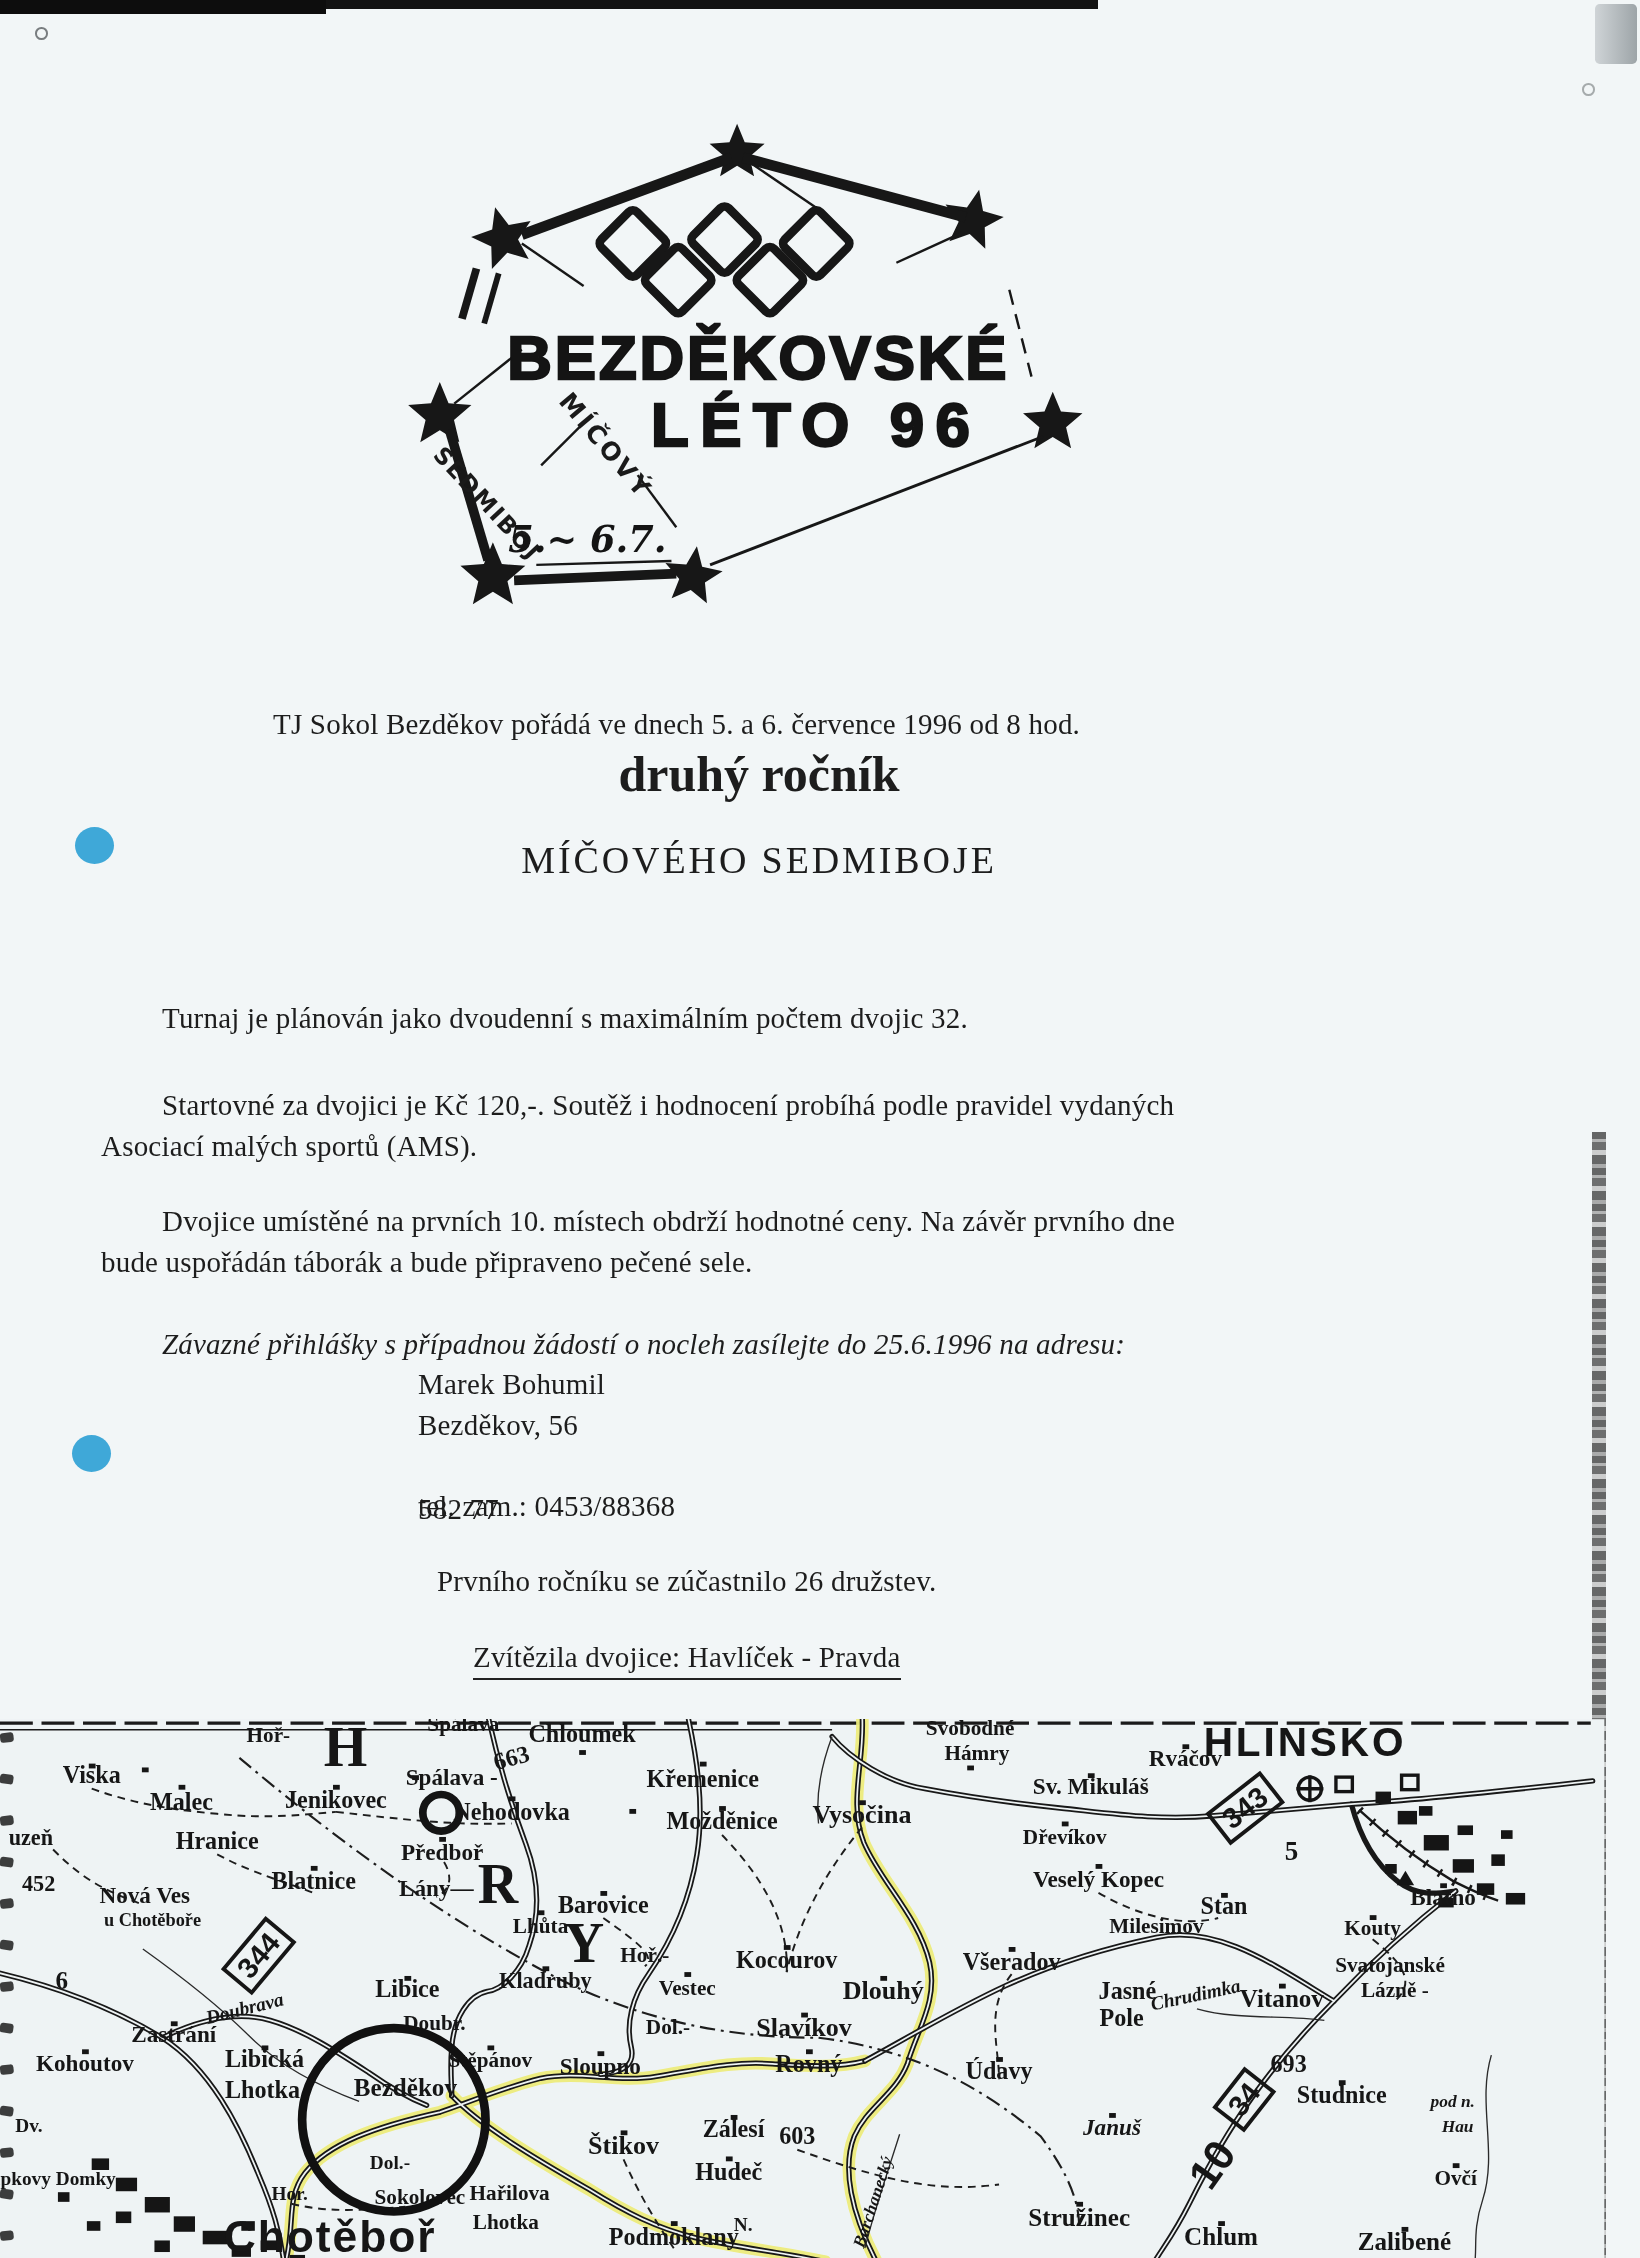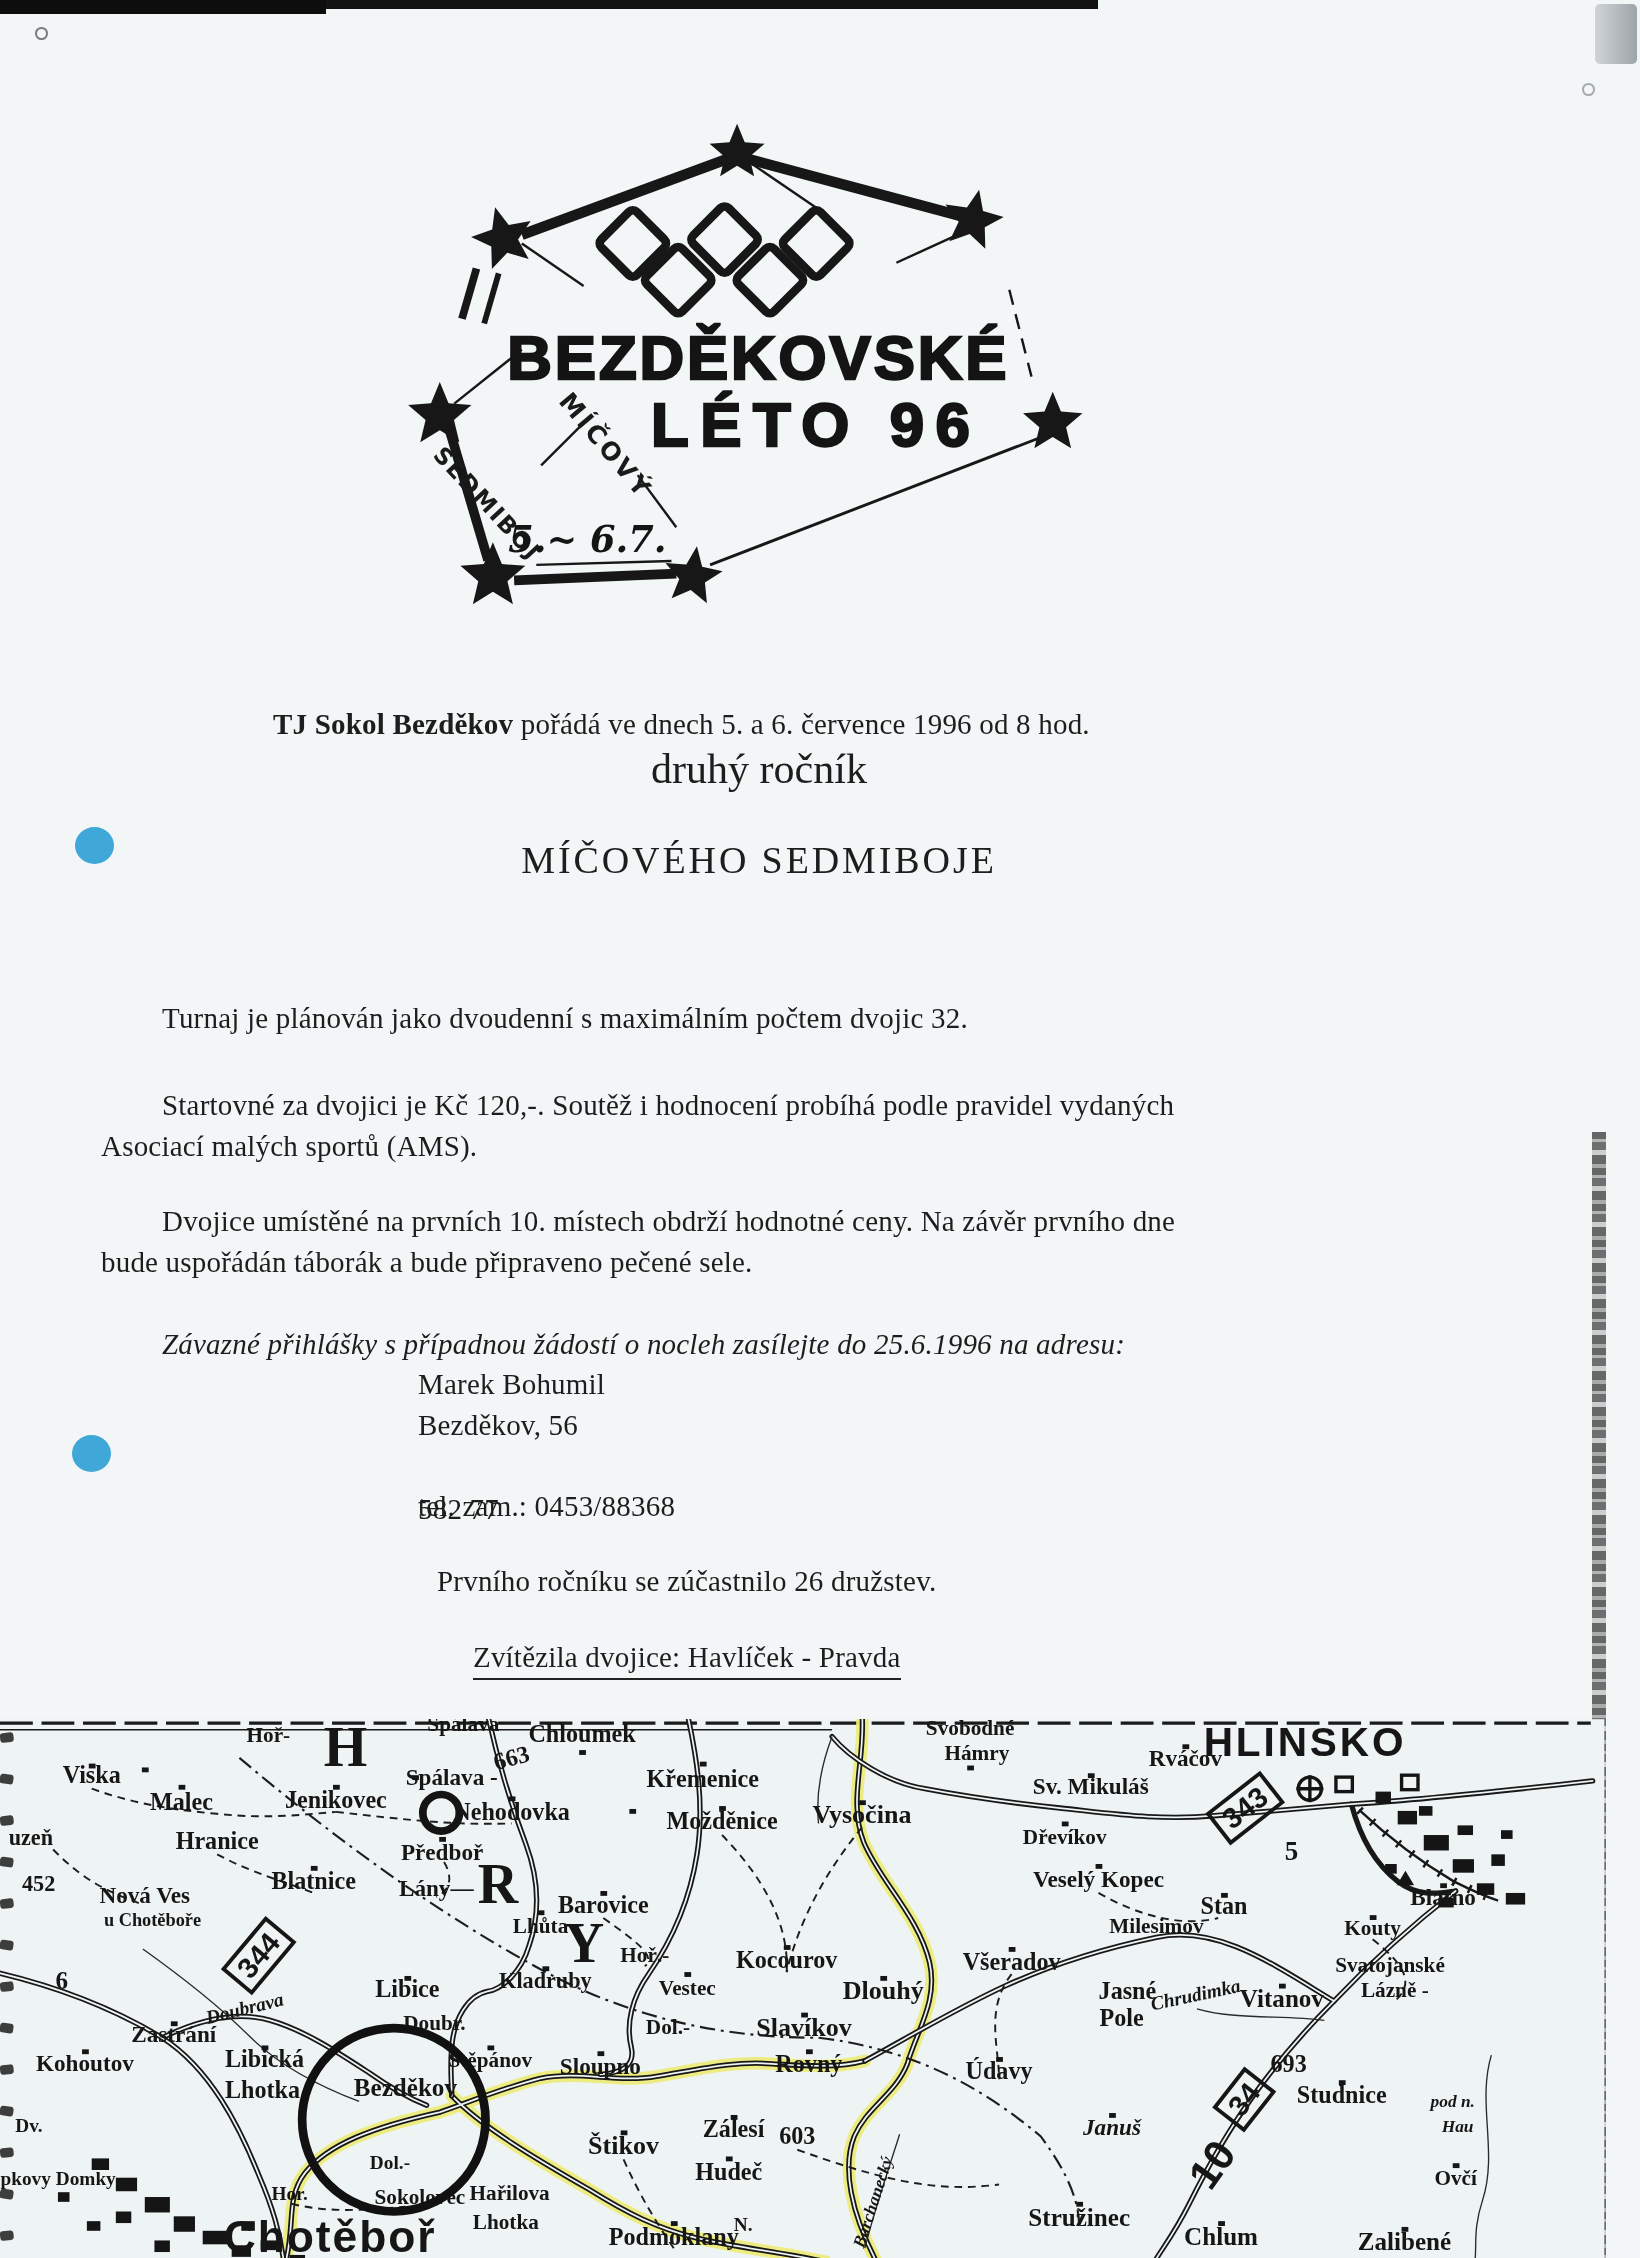--- a/index.html
+++ b/index.html
@@ -3,22 +3,22 @@
 <meta charset="utf-8">
 <style>
   html,body{margin:0;padding:0;background:#d8dcde;}
   .page{
     position:relative;width:1640px;height:2258px;overflow:hidden;
     background:#f2f6f7;
     font-family:"Liberation Serif",serif;color:#1d1d1d;
   }
   .abs{position:absolute;white-space:nowrap;}
   .doc-line{font-size:29px;letter-spacing:0.2px;}
-  .b{font-weight:bold;}
-  .edition{font-size:42px;transform:translateX(-50%);}
+  .b{font-weight:normal;}
+  .edition{font-size:50px;transform:translateX(-50%);font-weight:bold;}
   .main-title{font-size:38px;letter-spacing:2.9px;transform:translateX(-50%);}
   .winner{border-bottom:2.4px solid #222;padding-bottom:3.9px;}
   .top-bar1{left:0;top:0;width:326px;height:13.5px;background:#0d0d0d;}
   .top-bar2{left:326px;top:0;width:772px;height:8.7px;background:#131313;}
   .smudge{left:1595px;top:3.9px;width:42px;height:60px;border-radius:4.8px;
     background:linear-gradient(90deg,#c9ced1,#8e969a);opacity:.85;}
   .ring-mark{border:2.9px solid #5a5f62;border-radius:50%;width:8.7px;height:8.7px;opacity:.8;}
   .punch{width:39px;height:37px;border-radius:50%;}
   .edge-strip{left:1592px;top:1132px;width:13.5px;height:1127px;opacity:.72;
     background:repeating-linear-gradient(180deg,#2e2e2e 0 6.8px,#9a9a9a 6.8px 9.7px,#3a3a3a 9.7px 18.3px,#bdbdbd 18.3px 23px,#303030 23px 32px,#8d8d8d 32px 36px);}

